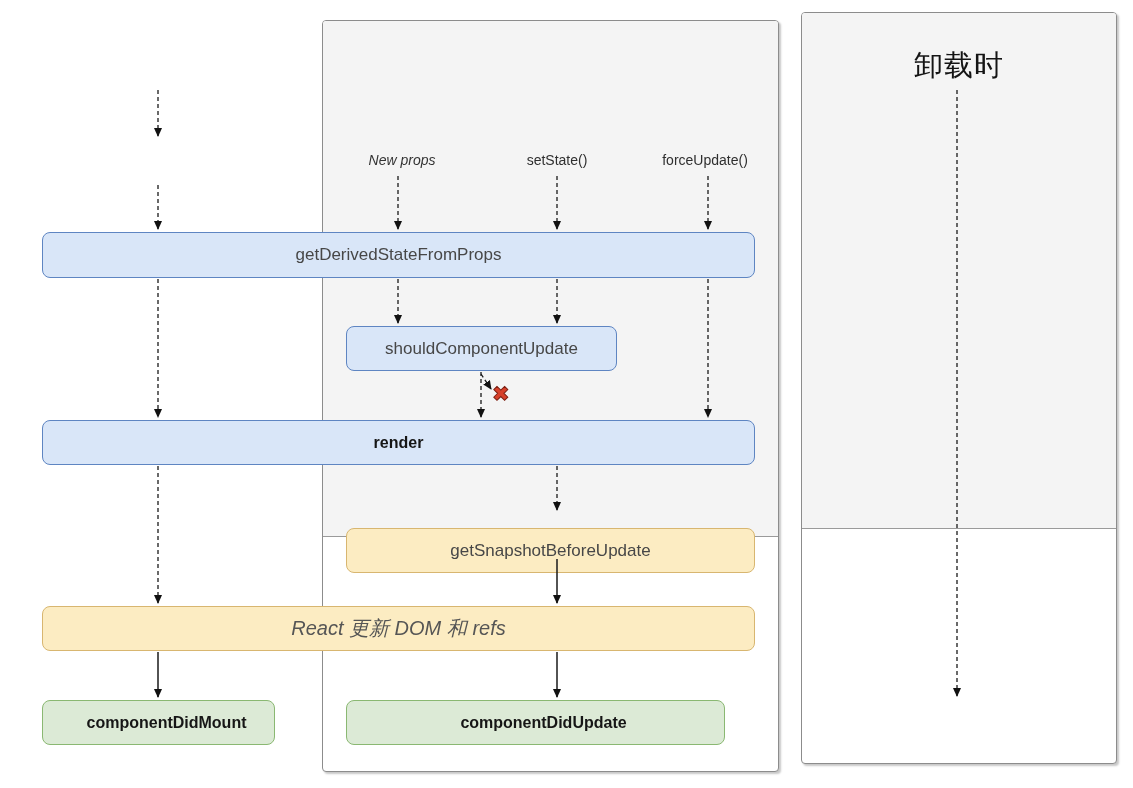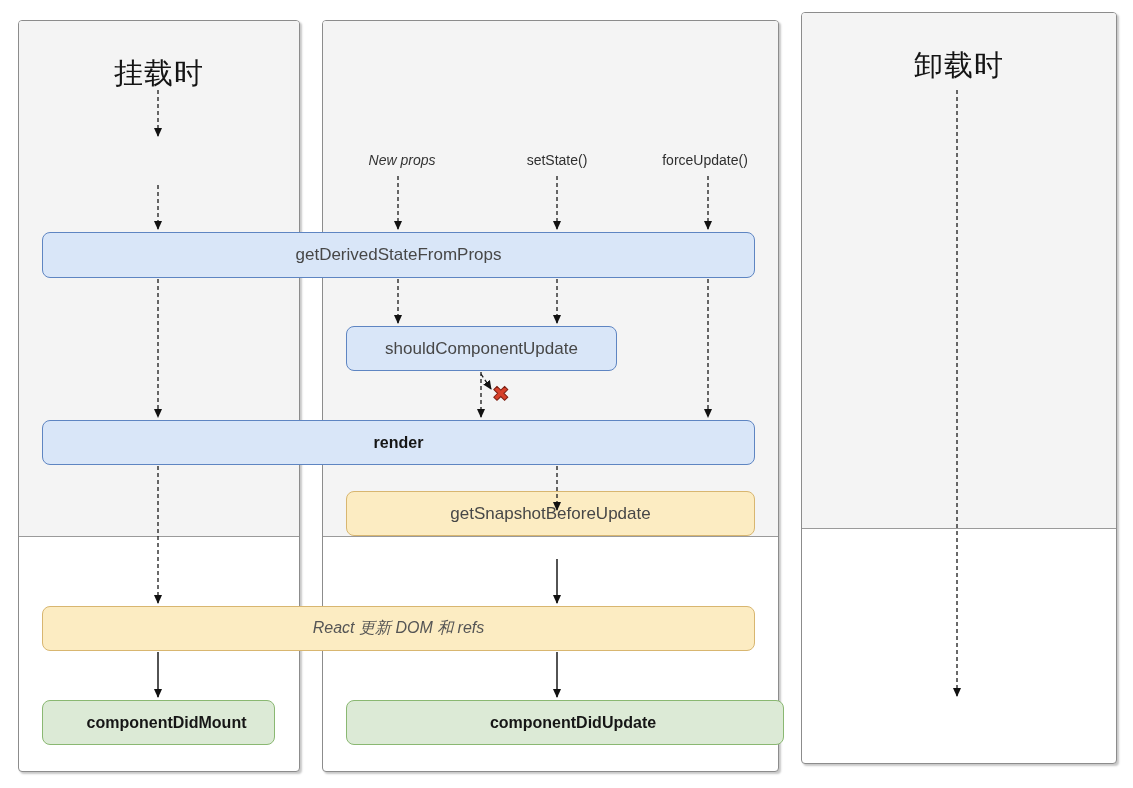--- a/index.html
+++ b/index.html
@@ -36,21 +36,21 @@
     display:flex;align-items:center;justify-content:center;
     border-radius:8px;
     box-sizing:border-box;
     font-size:17px;
   }
   .blue{background:var(--blue-fill);border:1px solid var(--blue-border);}
   .yellow{background:var(--yellow-fill);border:1px solid var(--yellow-border);}
   .green{background:var(--green-fill);border:1px solid var(--green-border);padding-left:16px;}
   .bold-label{font-weight:700;font-size:16px;color:#161616;}
   .light-label{font-weight:400;font-size:17px;color:#474747;}
-  .italic-label{font-style:italic;font-size:16px;color:#555555;}
+  .italic-label{font-style:italic;font-size:20px;color:#555555;}
 
   .trigger{
     position:absolute;top:152px;transform:translateX(-50%);
     font-size:14px;color:#2f2f2f;white-space:nowrap;
   }
   .trigger.italic{font-style:italic;color:#333333;}
 
   #arrows{position:absolute;left:0;top:0;pointer-events:none;}
   .dash{stroke:#1a1a1a;stroke-width:1.3;stroke-dasharray:4 3;fill:none;}
   .solid{stroke:#1a1a1a;stroke-width:1.5;fill:none;}
@@ -60,24 +60,20 @@
     font-size:21px;font-weight:700;color:var(--stop-red);
     -webkit-text-stroke:1px #7c2013;
     line-height:1;
   }
 </style>
 </head>
 <body>
 
 <div id="stage">
 
-  <div class="panel" style="left:18px;top:20px;width:280px;height:750px;">
-    <div class="panel-top"></div>
-    <div class="col-title">挂载时</div>
-  </div>
 
   <div class="panel" style="left:322px;top:20px;width:455px;height:750px;">
     <div class="panel-top"></div>
   </div>
 
   <div class="panel" style="left:801px;top:12px;width:314px;height:750px;">
     <div class="panel-top"></div>
     <div class="col-title">卸载时</div>
   </div>
 
@@ -85,27 +81,27 @@
   <span class="trigger" style="left:557px;">setState()</span>
   <span class="trigger" style="left:705px;">forceUpdate()</span>
 
 
   <div class="node blue light-label" style="left:42px;top:232px;width:713px;height:46px;">getDerivedStateFromProps</div>
 
   <div class="node blue bold-label" style="left:42px;top:420px;width:713px;height:45px;">render</div>
 
   <div class="node blue light-label" style="left:346px;top:326px;width:271px;height:45px;">shouldComponentUpdate</div>
 
-  <div class="node yellow light-label" style="left:346px;top:491px;width:409px;height:45px;">getSnapshotBeforeUpdate</div>
+  <div class="node yellow light-label" style="left:346px;top:528px;width:409px;height:45px;">getSnapshotBeforeUpdate</div>
 
   <div class="node yellow italic-label" style="left:42px;top:606px;width:713px;height:45px;">React 更新 DOM 和 refs</div>
 
   <div class="node green bold-label" style="left:42px;top:700px;width:233px;height:45px;">componentDidMount</div>
 
-  <div class="node green bold-label" style="left:346px;top:700px;width:438px;height:45px;">componentDidUpdate</div>
+  <div class="node green bold-label" style="left:346px;top:700px;width:379px;height:45px;">componentDidUpdate</div>
 
 
   <svg id="arrows" width="1133" height="788" viewBox="0 0 1133 788">
     <defs>
       <marker id="ah" markerUnits="userSpaceOnUse" markerWidth="10" markerHeight="9" refX="8" refY="4" orient="auto">
         <path d="M0,0 L9,4 L0,8 Z" fill="#111111"></path>
       </marker>
     </defs>
 
     <line class="dash" x1="158" y1="90" x2="158" y2="136" marker-end="url(#ah)"></line>

